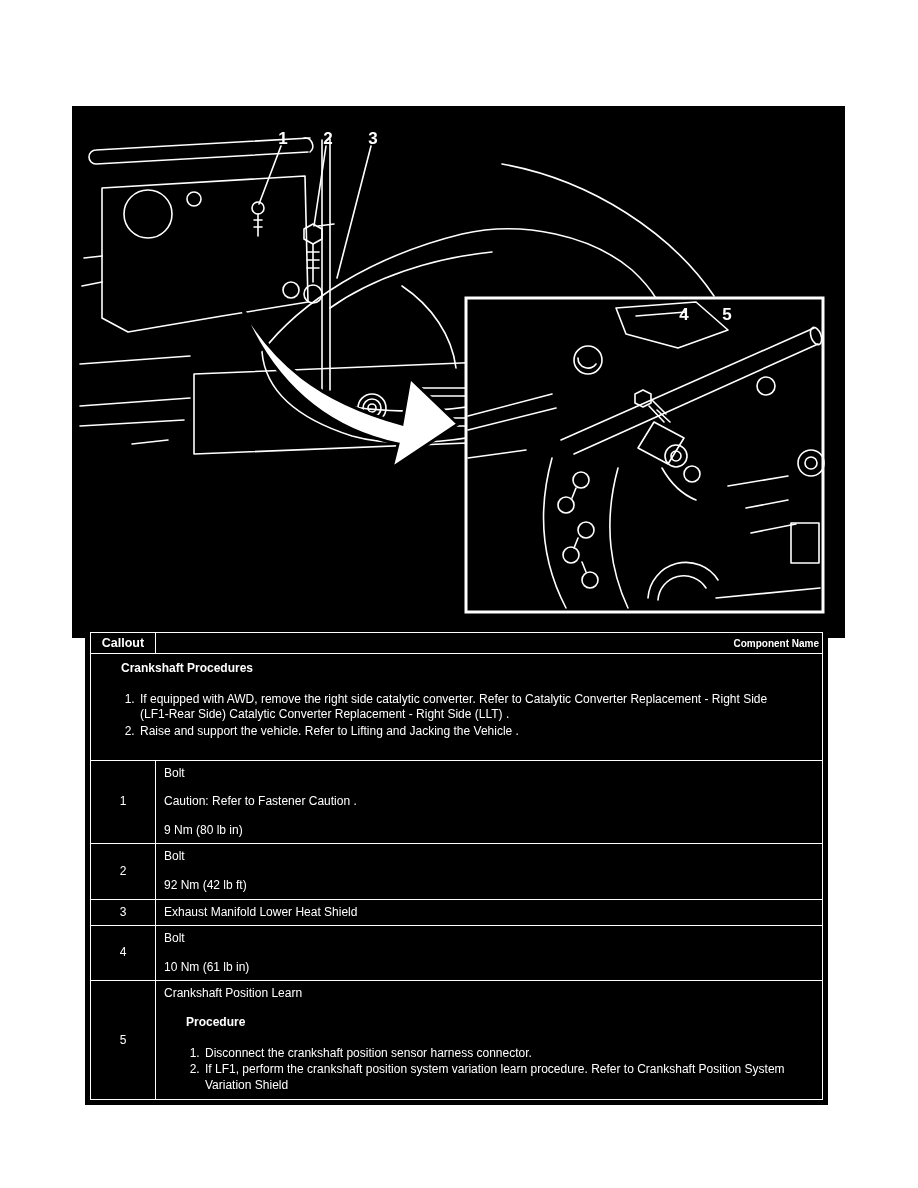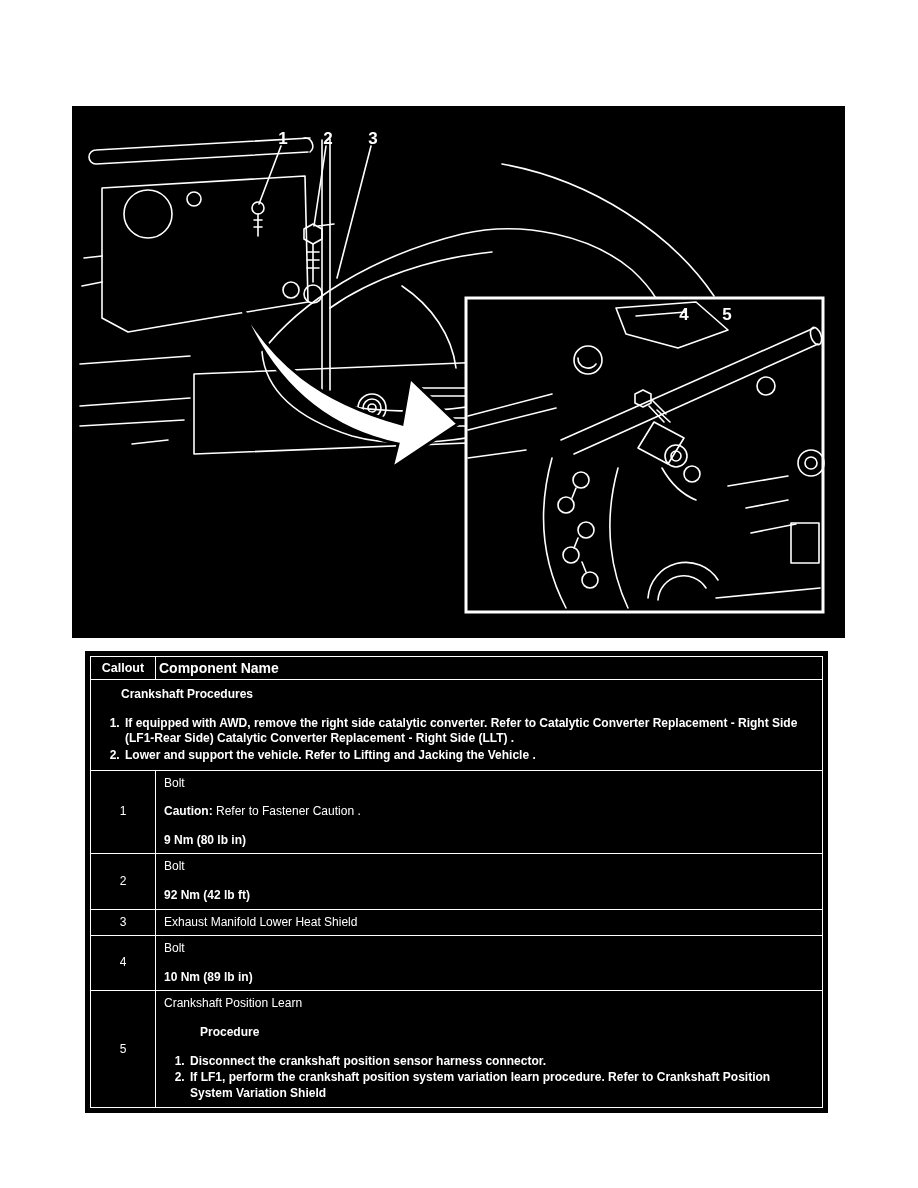--- a/index.html
+++ b/index.html
@@ -17,39 +17,39 @@
   .illustration svg{position:absolute;left:0;top:0;}
   .callout{
     position:absolute;color:#fff;font-size:17px;font-weight:600;
     transform:translateX(-50%);line-height:1;
   }
   .co1{left:211px;top:24px;} .co2{left:256px;top:24px;} .co3{left:301px;top:24px;}
   .co4{left:612px;top:200px;} .co5{left:655px;top:200px;}
 
   
   .tbl-wrap{
-    position:absolute;left:85px;top:651px;width:743px;
+    position:absolute;left:85px;top:627px;width:743px;
     background:#000;border:5px solid #000;box-sizing:border-box;
   }
   table.comp{
     width:100%;border-collapse:collapse;background:#000;color:#fff;
     font-size:12px;line-height:1.3;table-layout:fixed;
   }
   table.comp, table.comp th, table.comp td{border:1px solid #fff;}
   th.callout-h{width:58px;font-weight:bold;text-align:center;padding:2px 3px;font-size:12.5px;}
-  th.comp-h{font-weight:bold;text-align:left;padding:2px 3px;font-size:14px;}
+  th.comp-h{font-weight:bold;text-align:right;padding:2px 3px;font-size:10px;}
   td.callout-cell{text-align:center;vertical-align:middle;padding:2px;}
   td.content-cell{padding:5px 8px;vertical-align:top;overflow:hidden;}
   tr.merged td{border-top:none;}
   .para{margin:0 0 13px 0;}
   .para:last-child{margin-bottom:0;}
-  .bold{font-weight:bold;}
-  .heading-para{font-weight:bold;margin-left:36px;}
+  .bold{font-weight:normal;}
+  .heading-para{font-weight:bold;margin-left:22px;}
   .prelim-title{font-weight:bold;margin:2px 0 13px 22px;}
-  ol.steps{margin:0;padding-left:24px;font-weight:bold;}
+  ol.steps{margin:15px;padding-left:24px;}
   ol.steps li{margin:0 0 1px 0;padding-left:2px;}
 </style>
 </head>
 <body>
 
 <div class="page">
 
   <div class="illustration">
     <svg width="773" height="532" viewBox="0 0 773 532">
       <g stroke="#fff" stroke-width="1.6" fill="none" stroke-linecap="round" stroke-linejoin="round">
@@ -152,21 +152,21 @@
           <th class="callout-h">Callout</th>
           <th class="comp-h">Component Name</th>
         </tr>
       </thead>
       <tbody>
         <tr>
           <td class="content-cell" colspan="2">
             <div class="prelim-title">Crankshaft Procedures</div>
             <ol class="steps">
                 <li>If equipped with AWD, remove the right side catalytic converter. Refer to Catalytic Converter Replacement - Right Side (LF1-Rear Side) Catalytic Converter Replacement - Right Side (LLT) .</li>
-                <li>Lower and support the vehicle. Refer to Lifting and Jacking the Vehicle .</li>
+                <li>Raise and support the vehicle. Refer to Lifting and Jacking the Vehicle .</li>
               </ol>
           </td>
         </tr>
 
       <tr>
             <td class="callout-cell">1</td>
             <td class="content-cell">
               <div class="para">Bolt</div>
               <div class="para"><span class="bold">Caution:</span> Refer to Fastener Caution .</div>
               <div class="para bold">9 Nm (80 lb in)</div>
@@ -182,21 +182,21 @@
           <tr>
             <td class="callout-cell">3</td>
             <td class="content-cell">
               <div class="para">Exhaust Manifold Lower Heat Shield</div>
             </td>
           </tr>
           <tr>
             <td class="callout-cell">4</td>
             <td class="content-cell">
               <div class="para">Bolt</div>
-              <div class="para bold">10 Nm (89 lb in)</div>
+              <div class="para bold">10 Nm (61 lb in)</div>
             </td>
           </tr>
           <tr class="merged">
             <td class="callout-cell">5</td>
             <td class="content-cell">
               <div class="para">Crankshaft Position Learn</div>
               <div class="para heading-para">Procedure</div>
               <ol class="steps para">
                 <li>Disconnect the crankshaft position sensor harness connector.</li>
                 <li>If LF1, perform the crankshaft position system variation learn procedure. Refer to Crankshaft Position System Variation Shield</li>

